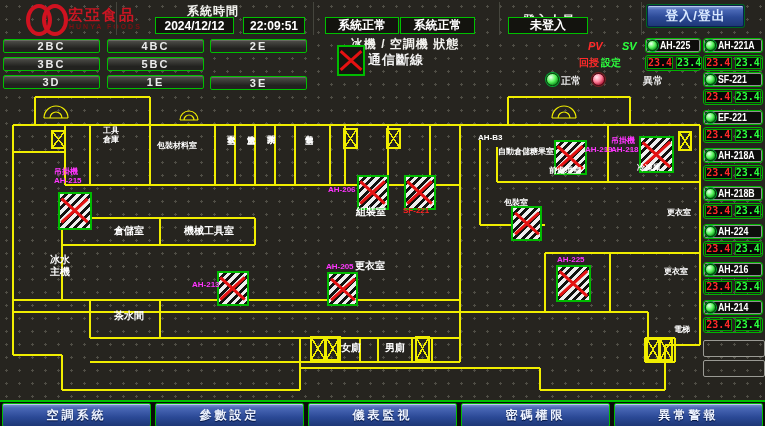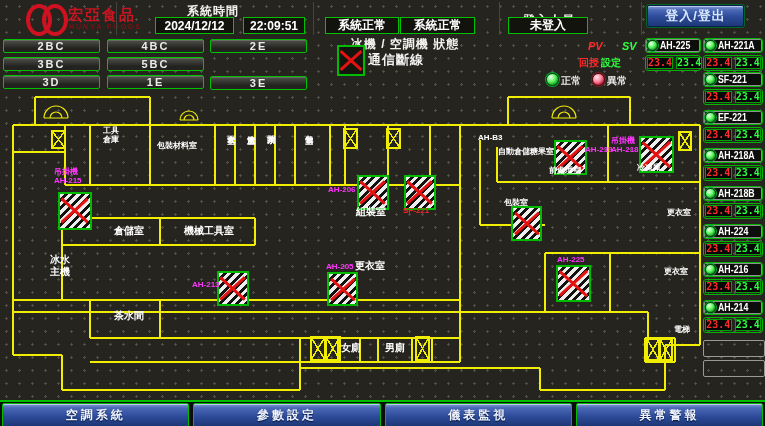--- a/index.html
+++ b/index.html
@@ -99,21 +99,21 @@
 
   <div class="abs ahu-x comm-x" style="left:337px;top:45px;width:24px;height:27px;">
       <i class="a"></i>
       <i class="b"></i>
     </div>
   <div class="abs" style="left:368px;top:51px;color:#f2f2f2;font-size:13px;font-weight:bold;letter-spacing:1px;">通信斷線</div>
 
   <div class="abs led" style="left:546px;top:73px;"></div>
   <div class="abs leg-txt" style="left:561px;top:74px;">正常</div>
   <div class="abs led red" style="left:592px;top:73px;"></div>
-  <div class="abs leg-txt" style="left:607px;top:74px;">異常</div>
+  <div class="abs leg-txt" style="left:607px;top:74px;padding-left:36px;">異常</div>
 
   <div class="abs" style="left:588px;top:40px;color:#ff2a2a;font-size:11px;font-weight:bold;font-style:italic;">PV</div>
   <div class="abs" style="left:622px;top:40px;color:#2cff3e;font-size:11px;font-weight:bold;font-style:italic;">SV</div>
   <div class="abs" style="left:579px;top:56px;color:#ff2a2a;font-size:10px;font-weight:bold;">回授</div>
   <div class="abs" style="left:601px;top:56px;color:#2cff3e;font-size:10px;font-weight:bold;">設定</div>
 
   <div class="unit" style="left:645px;top:38px;width:56px;">
     <div class="ulabel">
         <span class="led" style="width:9px;height:9px;"></span>
         <span class="uname">AH-225</span>
@@ -332,16 +332,17 @@
   <span class="maplabel mag" style="left:611px;top:136px;">吊掛機
 AH-218</span>
   <span class="maplabel mag" style="left:557px;top:255px;">AH-225</span>
 
   <span class="maplabel redt" style="left:403px;top:206px;">SF-221</span>
 
   <div class="nav">
     <button class="nav-btn">空調系統</button>
     <button class="nav-btn">參數設定</button>
     <button class="nav-btn">儀表監視</button>
+    <button class="nav-btn">密碼權限</button>
     <button class="nav-btn">異常警報</button>
   </div>
 
 </div>
 
 </body></html>

